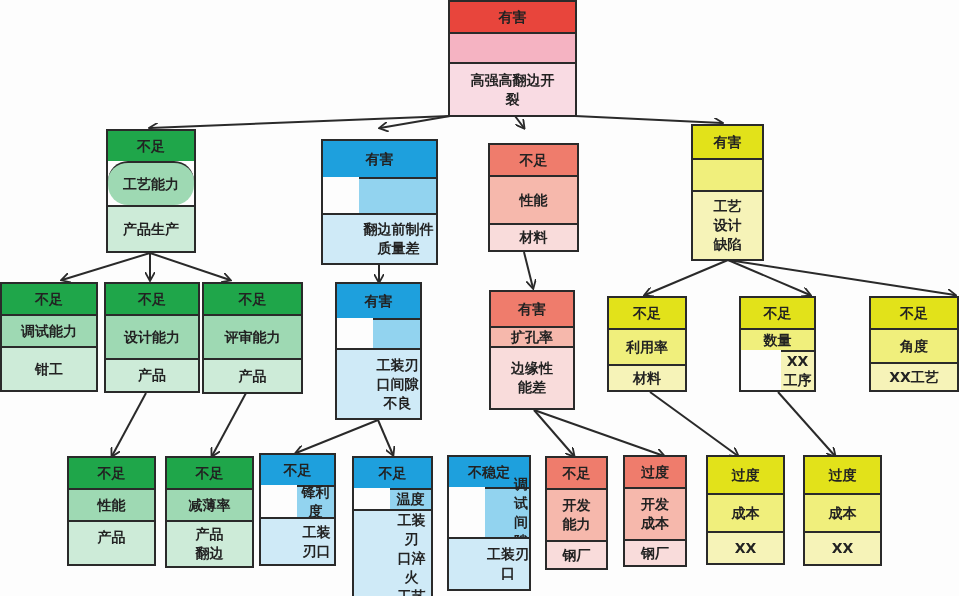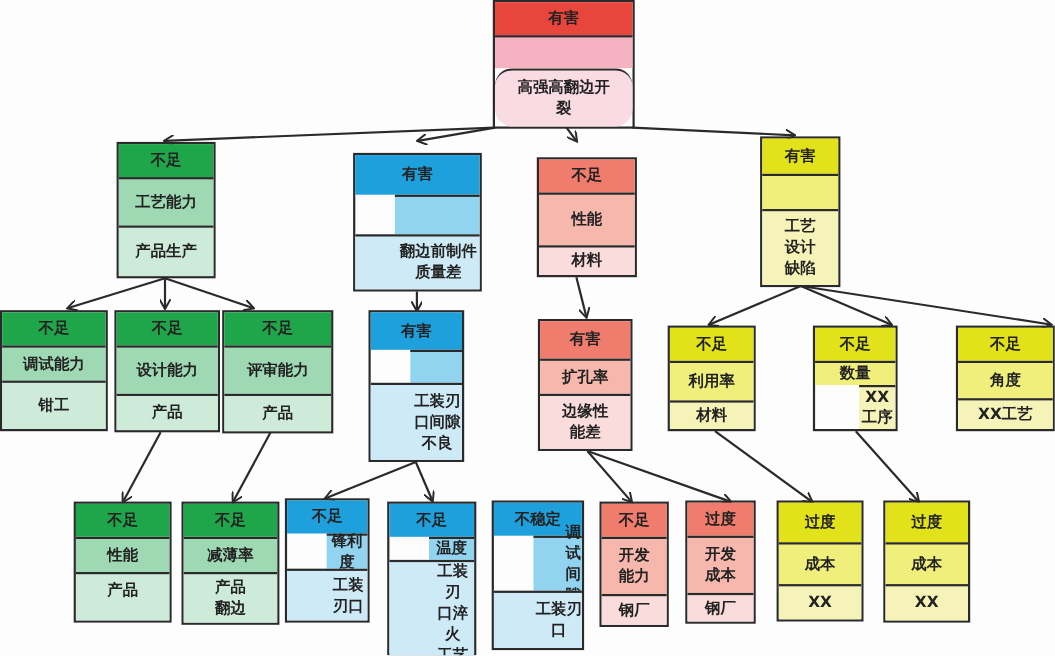--- a/index.html
+++ b/index.html
@@ -3,21 +3,21 @@
 <meta charset="utf-8">
 <style>
   html, body { margin: 0; padding: 0; background: #ffffff; }
   #canvas { position: relative; width: 959px; height: 596px; overflow: hidden; background: #fdfdfd; font-family: "DejaVu Sans", "Liberation Sans", sans-serif; }
   svg.links { position: absolute; left: 0; top: 0; width: 959px; height: 596px; pointer-events: none; }
   .node { position: absolute; border: 2.5px solid #2a2a2a; box-sizing: border-box; display: flex; flex-direction: column; justify-content: space-between; }
   .cell { display: flex; align-items: center; justify-content: center; text-align: center; font-weight: bold; font-size: 14px; color: #222; line-height: 19px; box-sizing: border-box; white-space: pre-line; }
   .cell + .cell { border-top: 2.5px solid #2a2a2a; }
   .hdr { height: 30px; flex: 0 0 auto; }
   
-  .red .c0 { background: #e8453c; } .red .c1 { background: #f5b3c2; } .red .c2 { background: #f9dbe3; border-radius: 16px; }
+  .red .c0 { background: #e8453c; } .red .c1 { background: #f5b3c2; } .red .c2 { background: #f9dbe3; }
   .green .c0 { background: #1fa64a; } .green .c1 { background: #9ed9b3; } .green .c2 { background: #cdebd8; }
   .blue .c0 { background: #1ea0dd; } .blue .c1 { background: #92d3ef; margin-left: 36px; } .blue .c2 { background: #cfeaf7; padding-left: 38px; }
   .salmon .c0 { background: #ef7c6c; } .salmon .c1 { background: #f6b8ac; } .salmon .c2 { background: #f9dcdb; }
   .yellow .c0 { background: #e2e21a; } .yellow .c1 { background: #f0ef7c; } .yellow .c2 { background: #f6f3b8; }
 </style>
 </head>
 <body>
 
 <div id="canvas">
   <svg class="links">
@@ -61,21 +61,21 @@
 
   <div class="node red" style="left:448px;top:0px;width:129px;height:117px;">
     <div class="cell c0 hdr">有害</div>
     <div class="cell c1" style="height:30px;"></div>
     <div class="cell c2" style="flex:1;">高强高翻边开
 裂</div>
   </div>
 
   <div class="node green" style="left:106px;top:129px;width:90px;height:124px;">
     <div class="cell c0 hdr">不足</div>
-    <div class="cell c1" style="height:44px;">工艺能力</div>
+    <div class="cell c1" style="height:44px;border-radius:20px;">工艺能力</div>
     <div class="cell c2" style="flex:1;">产品生产</div>
   </div>
 
   <div class="node blue" style="left:321px;top:139px;width:117px;height:126px;">
     <div class="cell c0 hdr" style="height:36px;">有害</div>
     <div class="cell c1" style="height:36px;"></div>
     <div class="cell c2" style="flex:1;">翻边前制件
 质量差</div>
   </div>
 
@@ -112,21 +112,21 @@
   <div class="node blue" style="left:335px;top:282px;width:87px;height:138px;">
     <div class="cell c0 hdr" style="height:34px;">有害</div>
     <div class="cell c1" style="height:30px;"></div>
     <div class="cell c2" style="flex:1;">工装刃
 口间隙
 不良</div>
   </div>
 
   <div class="node salmon" style="left:489px;top:290px;width:86px;height:120px;">
     <div class="cell c0 hdr" style="height:34px;">有害</div>
-    <div class="cell c1" style="height:32px;">扩孔率</div>
+    <div class="cell c1" style="height:20px;">扩孔率</div>
     <div class="cell c2" style="flex:1;">边缘性
 能差</div>
   </div>
 
   <div class="node yellow" style="left:607px;top:296px;width:80px;height:96px;">
     <div class="cell c0 hdr">不足</div>
     <div class="cell c1" style="height:36px;">利用率</div>
     <div class="cell c2" style="flex:1;">材料</div>
   </div>
   <div class="node yellow" style="left:739px;top:296px;width:77px;height:96px;">

